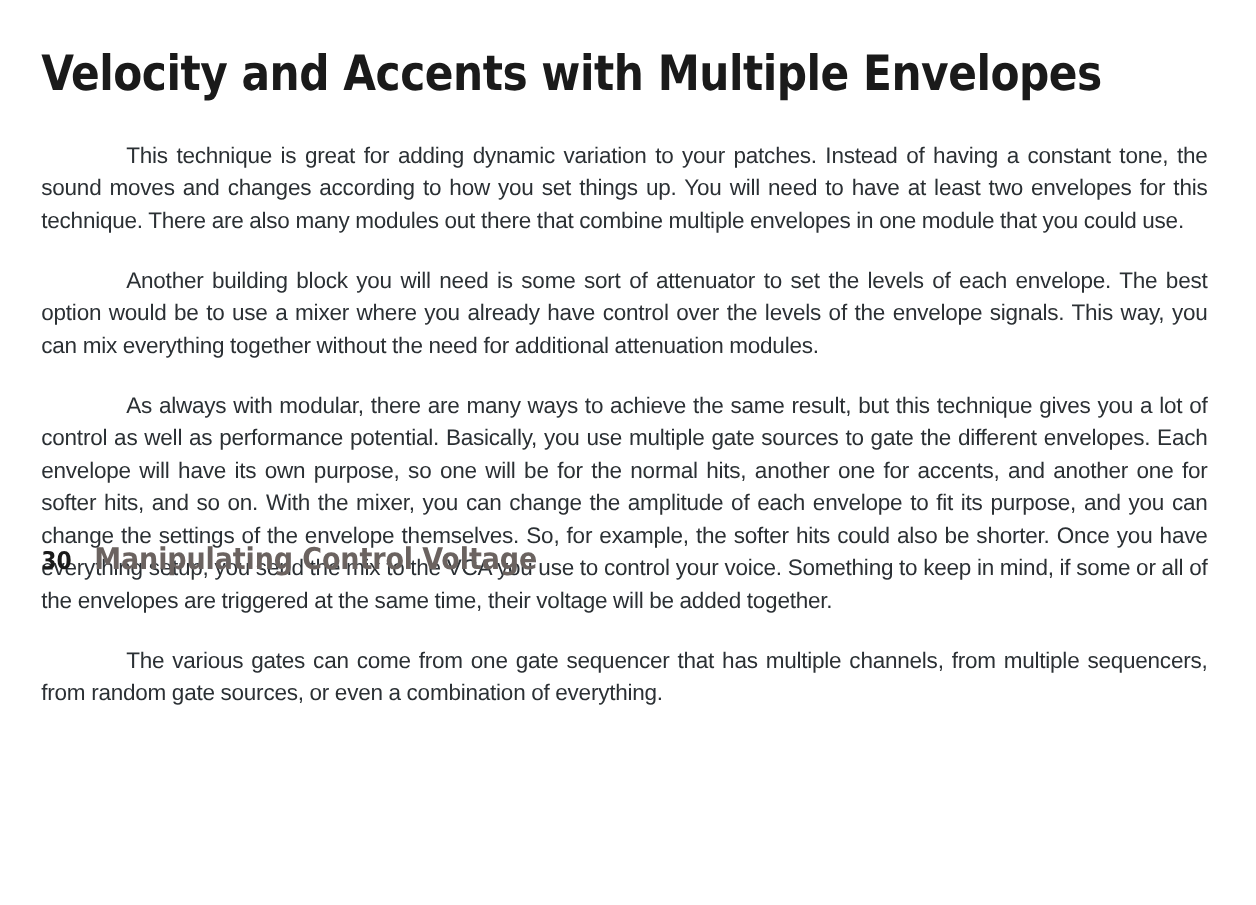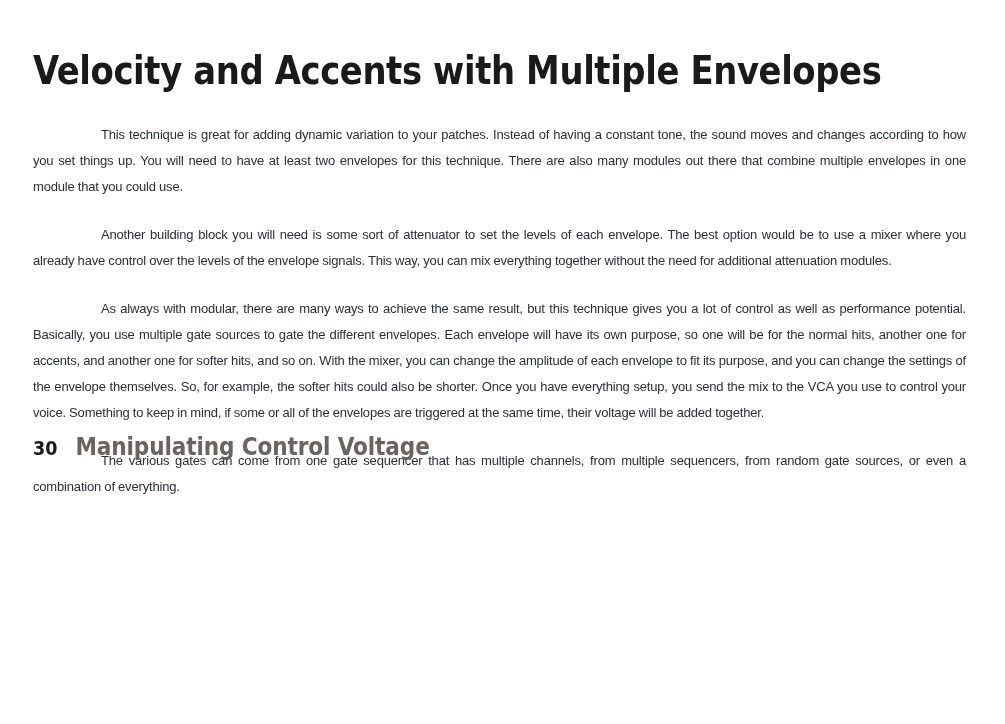--- a/index.html
+++ b/index.html
@@ -13,21 +13,21 @@
     font-family: "Liberation Sans", sans-serif;
     -webkit-font-smoothing: antialiased;
     overflow: hidden;
   }
 
   .page {
     position: relative;
     width: 1005px;
     height: 512px;
     box-sizing: border-box;
-    padding: 15px 39px 0 33px;
+    padding: 4px 39px 0 33px;
   }
 
   
   .page-title {
     margin: 0;
     padding-top: 33px;
     font-family: "DejaVu Sans Condensed", "Liberation Sans Narrow", "Liberation Sans", sans-serif;
     font-size: 39px;
     line-height: 46px;
     font-weight: 700;
@@ -40,21 +40,21 @@
 
   
   .body-copy {
     margin-top: 28px;
     width: 933px;
   }
 
   .body-paragraph {
     margin: 0 0 22px 0;
     font-family: "Liberation Sans", sans-serif;
-    font-size: 13px;
+    font-size: 18px;
     line-height: 26px;
     color: #2b3034;
     text-align: justify;
     text-justify: inter-word;
     text-indent: 68px;
     letter-spacing: -0.18px;
     word-spacing: -0.2px;
     hyphens: none;
   }
   .body-paragraph:last-child {

